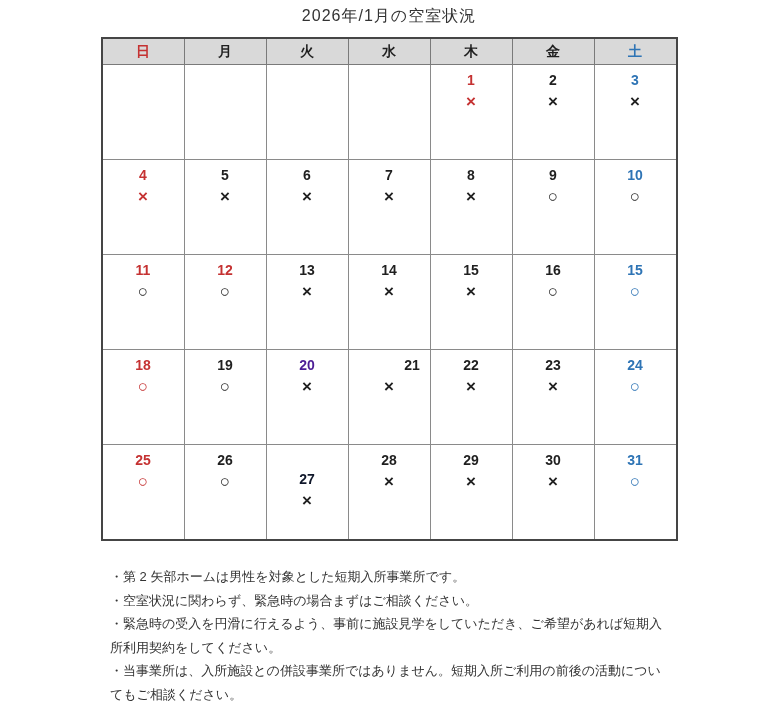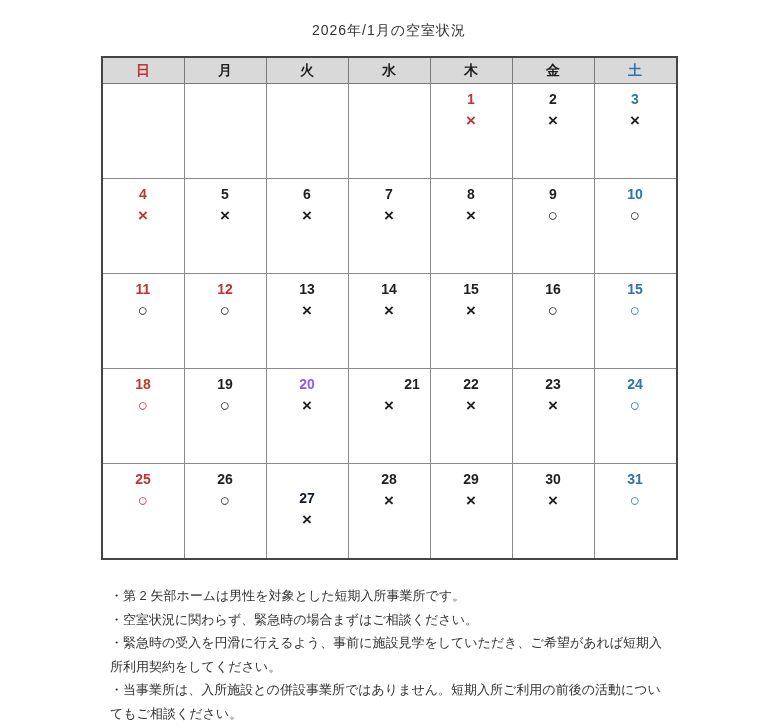--- a/index.html
+++ b/index.html
@@ -2,22 +2,22 @@
 <html><head>
 <meta charset="utf-8">
 <style>
   html, body { margin: 0; padding: 0; }
   body {
     width: 778px; height: 728px; background: #ffffff;
     font-family: "Liberation Sans", "DejaVu Sans", sans-serif;
     color: #1f1f1f;
   }
   .title {
-    margin: 16px; padding-top: 6px;
-    text-align: center; font-size: 14px; font-weight: normal;
+    margin: 0; padding-top: 6px;
+    text-align: center; font-size: 16px; font-weight: normal;
     color: #333333; letter-spacing: 1px;
   }
   table.calendar {
     border-collapse: collapse; table-layout: fixed;
     width: 554px; margin: 10px auto 0;
     border: 2px solid #454545;
   }
   table.calendar th {
     width: 79px; height: 23px; background: #d9d9d9;
     font-size: 14px; font-weight: bold;
@@ -155,21 +155,21 @@
       <tr>
         <td>
             <span class="d" style="color: rgb(197, 50, 50);">18</span>
             <span class="s" style="color: rgb(197, 50, 50);">○</span>
           </td>
         <td>
             <span class="d" style="color: rgb(31, 31, 31);">19</span>
             <span class="s" style="color: rgb(31, 31, 31);">○</span>
           </td>
         <td>
-            <span class="d" style="color: #8b5cf6;">20</span>
+            <span class="d" style="color: #4c1d95;">20</span>
             <span class="s" style="color: rgb(31, 31, 31);">×</span>
           </td>
         <td>
             <span class="d" style="color: rgb(31, 31, 31); padding-left: 46px;">21</span>
             <span class="s" style="color: rgb(31, 31, 31);">×</span>
           </td>
         <td>
             <span class="d" style="color: rgb(31, 31, 31);">22</span>
             <span class="s" style="color: rgb(31, 31, 31);">×</span>
           </td>

